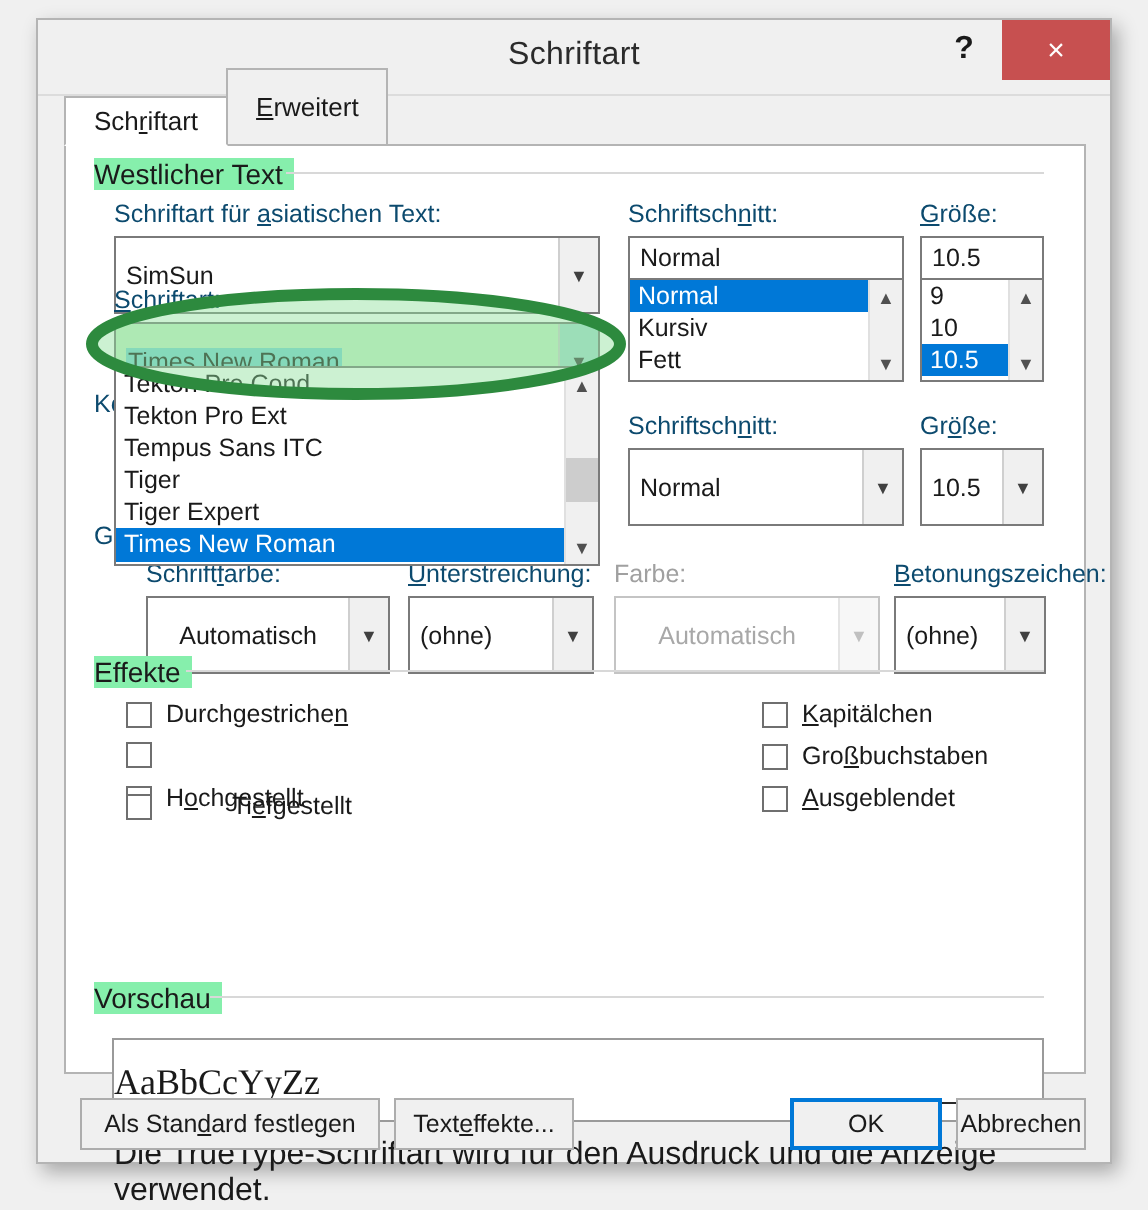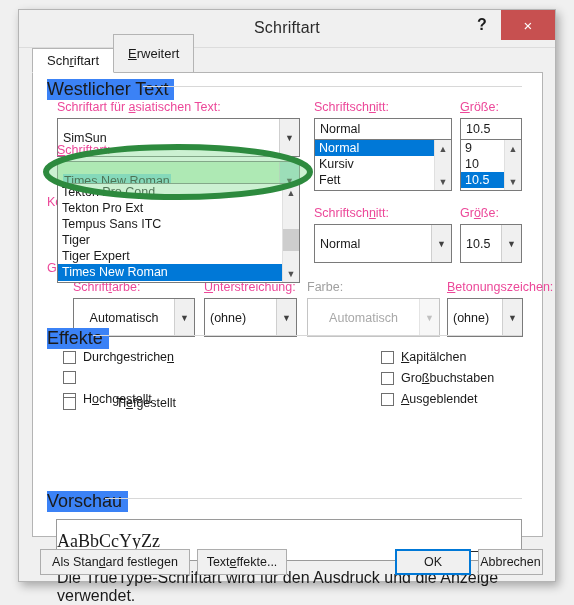--- a/index.html
+++ b/index.html
@@ -81,32 +81,32 @@
   #panel {
     position: absolute;
     left: 13px; top: 62px;
     width: 511px; height: 465px;
     background: #ffffff;
     border: 1px solid #b4b4b4;
   }
 
   .grouplabel {
     position: absolute;
-    font-size: 18px; color: #1a1a1a;
-    background: #3b82f6; padding-right: 6px;
+    font-size: 14px; color: #1a1a1a;
+    background: #86efac; padding-right: 6px;
     white-space: nowrap;
   }
   .grouprule {
     position: absolute;
     height: 1px; background: #d8d8d8;
   }
 
   .fieldlabel {
     position: absolute;
-    font-size: 12.5px; color: #ec4899;
+    font-size: 12.5px; color: #0c4a6e;
     white-space: nowrap;
   }
   .fieldlabel.disabled { color: #a0a0a0; }
 
   
   .combo {
     position: absolute;
     height: 39px;
     border: 1px solid #7a7a7a;
     background: #ffffff;

